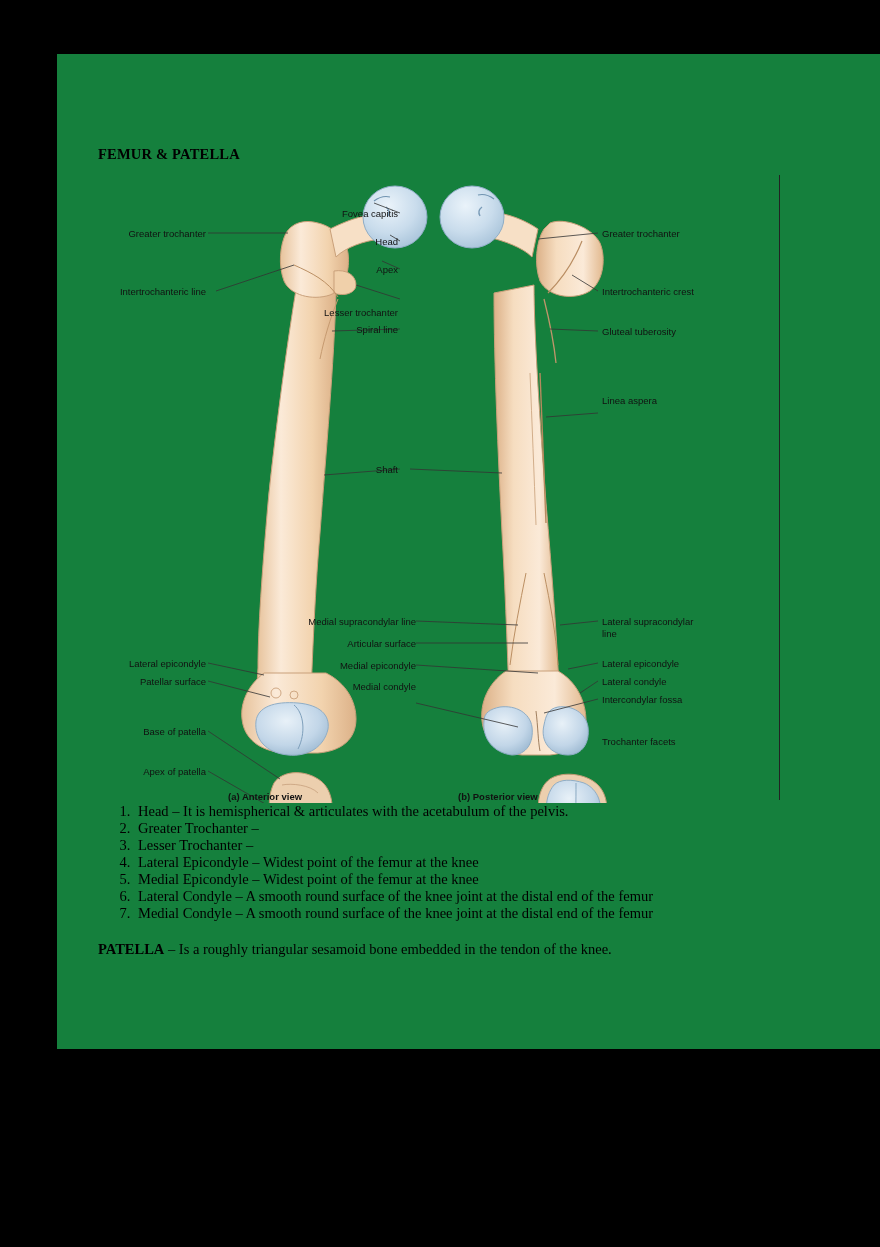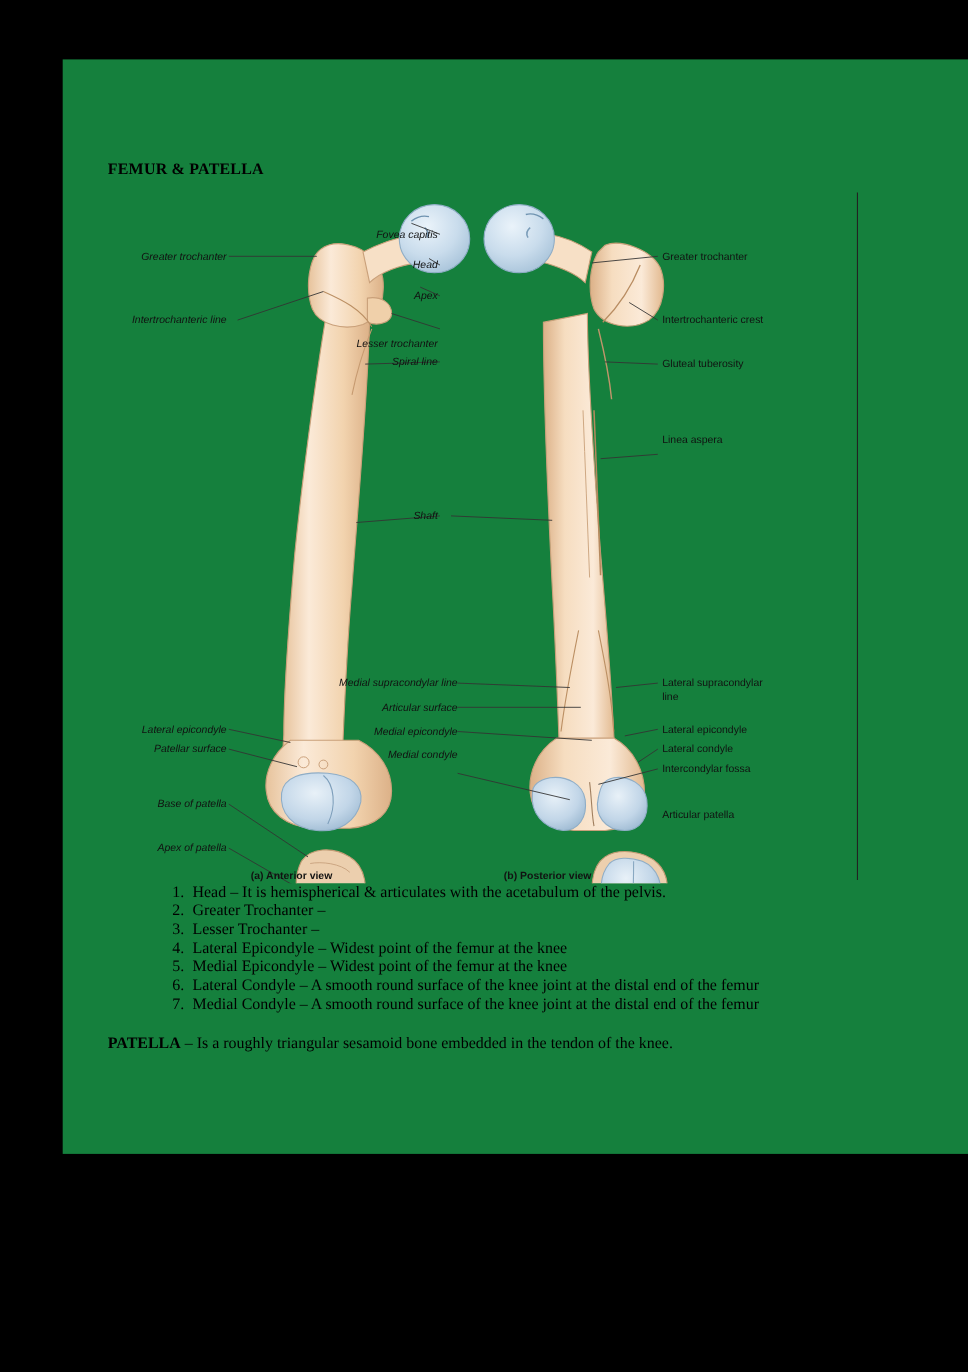--- a/index.html
+++ b/index.html
@@ -52,21 +52,21 @@
     height: 625px;
     background: #222;
   }
   .lbl {
     position: absolute;
     font-size: 9.5px;
     color: #111;
     white-space: nowrap;
     line-height: 11px;
   }
-  .lbl.r { text-align: right; font-style: italic; }
+  .lbl.r { text-align: right; }
   .viewcap {
     position: absolute;
     font-size: 9.5px;
     font-weight: bold;
     color: #111;
   }
 
   
   .body-text {
     font-family: "Liberation Serif", serif;
@@ -77,21 +77,20 @@
   .body-text b { font-weight: bold; }
   ol.femur-list {
     margin: 0 0 0 0;
     padding-left: 36px;
     list-style: decimal;
   }
   ol.femur-list li {
     font-size: 14.5px;
     line-height: 17px;
     padding-left: 4px;
-    margin-left: 37px;
   }
   .patella-line { margin-top: 19px; }
   .femur-head-line { margin-top: 1px; }
 </style>
 </head>
 <body>
 
 <div class="page">
   <div class="content">
 
@@ -283,21 +282,21 @@
 
       <div class="lbl" style="left:504px; top:55px;">Greater trochanter</div>
       <div class="lbl" style="left:504px; top:113px;">Intertrochanteric crest</div>
       <div class="lbl" style="left:504px; top:153px;">Gluteal tuberosity</div>
       <div class="lbl" style="left:504px; top:222px;">Linea aspera</div>
       <div class="lbl" style="left:504px; top:443px;">Lateral supracondylar</div>
       <div class="lbl" style="left:504px; top:455px;">line</div>
       <div class="lbl" style="left:504px; top:485px;">Lateral epicondyle</div>
       <div class="lbl" style="left:504px; top:503px;">Lateral condyle</div>
       <div class="lbl" style="left:504px; top:521px;">Intercondylar fossa</div>
-      <div class="lbl" style="left:504px; top:563px;">Articular patella</div>
+      <div class="lbl" style="left:504px; top:563px;">Trochanter facets</div>
 
       <div class="viewcap" style="left:130px; top:618px;">(a) Anterior view</div>
       <div class="viewcap" style="left:360px; top:618px;">(b) Posterior view</div>
     </div>
 
 
     <ol class="femur-list">
       <li>Head – It is hemispherical &amp; articulates with the acetabulum of the pelvis.</li>
       <li>Greater Trochanter –</li>
       <li>Lesser Trochanter –</li>

